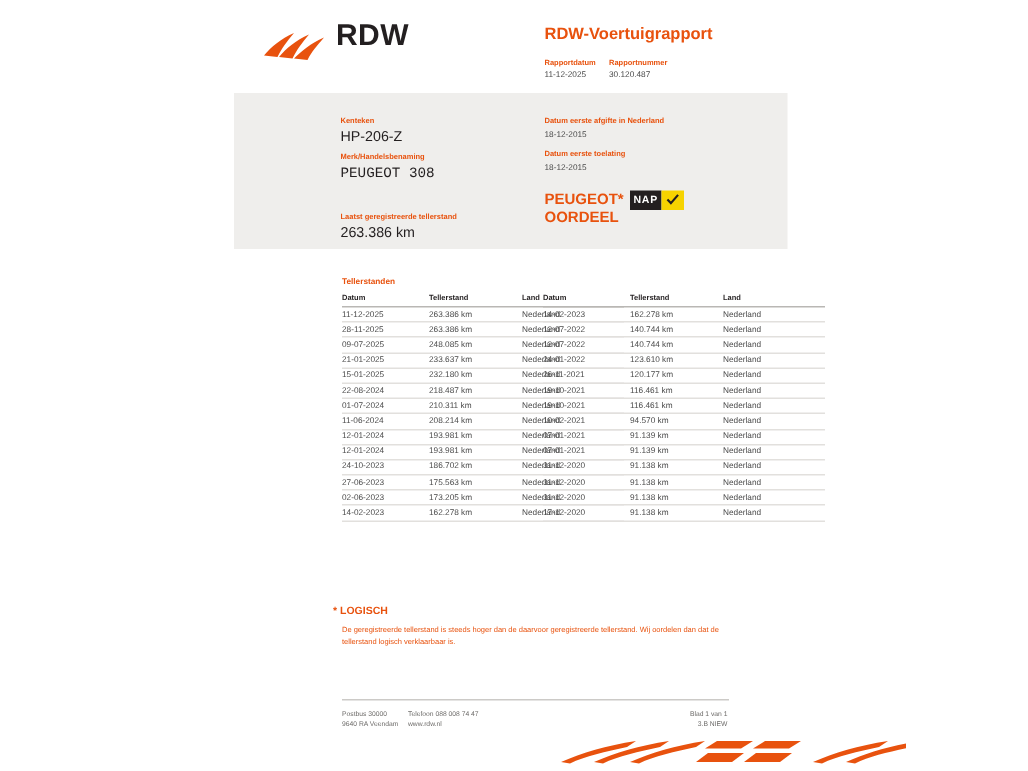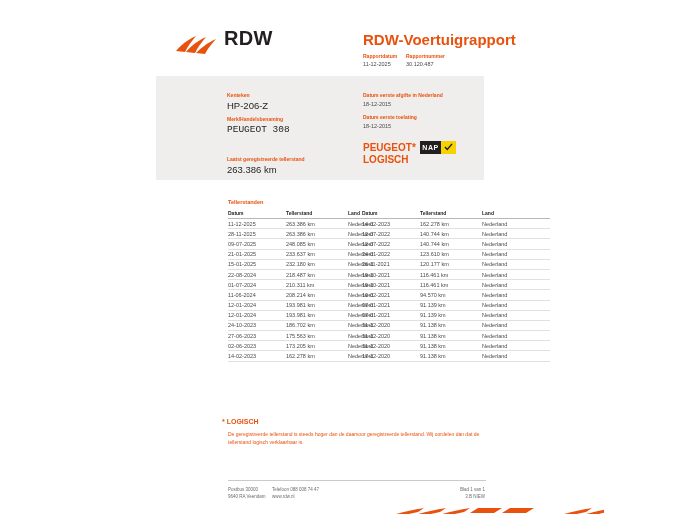--- a/index.html
+++ b/index.html
@@ -10,21 +10,21 @@
   body {
     width: 685px;
     height: 514px;
     font-family: "Liberation Sans", sans-serif;
     color: #231f20;
     overflow: hidden;
     position: relative;
   }
   .page {
     position: absolute;
-    left: 0; top: 14px;
+    left: 0; top: 0;
     width: 685px; height: 362px;
     background: #ffffff;
   }
 
   
   .header {
     position: absolute;
     left: 0; top: 0;
     width: 685px; height: 62px;
   }
@@ -37,21 +37,21 @@
     color: #231f20;
   }
   .rdw-mark {
     position: absolute;
     left: 174px; top: 18px;
     width: 44px; height: 24px;
   }
   .report-title {
     position: absolute;
     left: 363px; top: 17px;
-    font-size: 15px;
+    font-size: 11px;
     font-weight: bold;
     color: #e8520e;
   }
   .meta-label-a {
     position: absolute;
     left: 363px; top: 39px;
     font-size: 5px;
     font-weight: bold;
     color: #e8520e;
   }
@@ -74,20 +74,21 @@
     font-size: 5.5px;
     color: #4a4a4a;
   }
 
   
   .panel {
     position: absolute;
     left: 156px; top: 62px;
     width: 328px; height: 104px;
     background: #efeeec;
+    padding-left: 41px;
   }
   .panel .lbl {
     position: absolute;
     font-size: 5px;
     font-weight: bold;
     color: #e8520e;
   }
   .panel .val {
     position: absolute;
     font-size: 9.5px;
@@ -250,21 +251,21 @@
     <div class="lbl lbl-tellerstand">Laatst geregistreerde tellerstand</div>
     <div class="val val-tellerstand">263.386 km</div>
 
     <div class="lbl lbl-afgifte">Datum eerste afgifte in Nederland</div>
     <div class="val-sm val-afgifte">18-12-2015</div>
     <div class="lbl lbl-toelating">Datum eerste toelating</div>
     <div class="val-sm val-toelating">18-12-2015</div>
 
     <div class="oordeel">
       <div>PEUGEOT*</div>
-      <div>LOGISCH</div>
+      <div>OORDEEL</div>
     </div>
 
     <div class="nap-badge">
       <div class="nap-left">NAP</div>
       <div class="nap-right"></div>
       <svg class="nap-check" viewBox="0 0 10 9">
         <path d="M1 4.5 L3.6 7.2 L9 1" stroke="#231f20" stroke-width="1.6" fill="none"></path>
       </svg>
     </div>
   </div>

